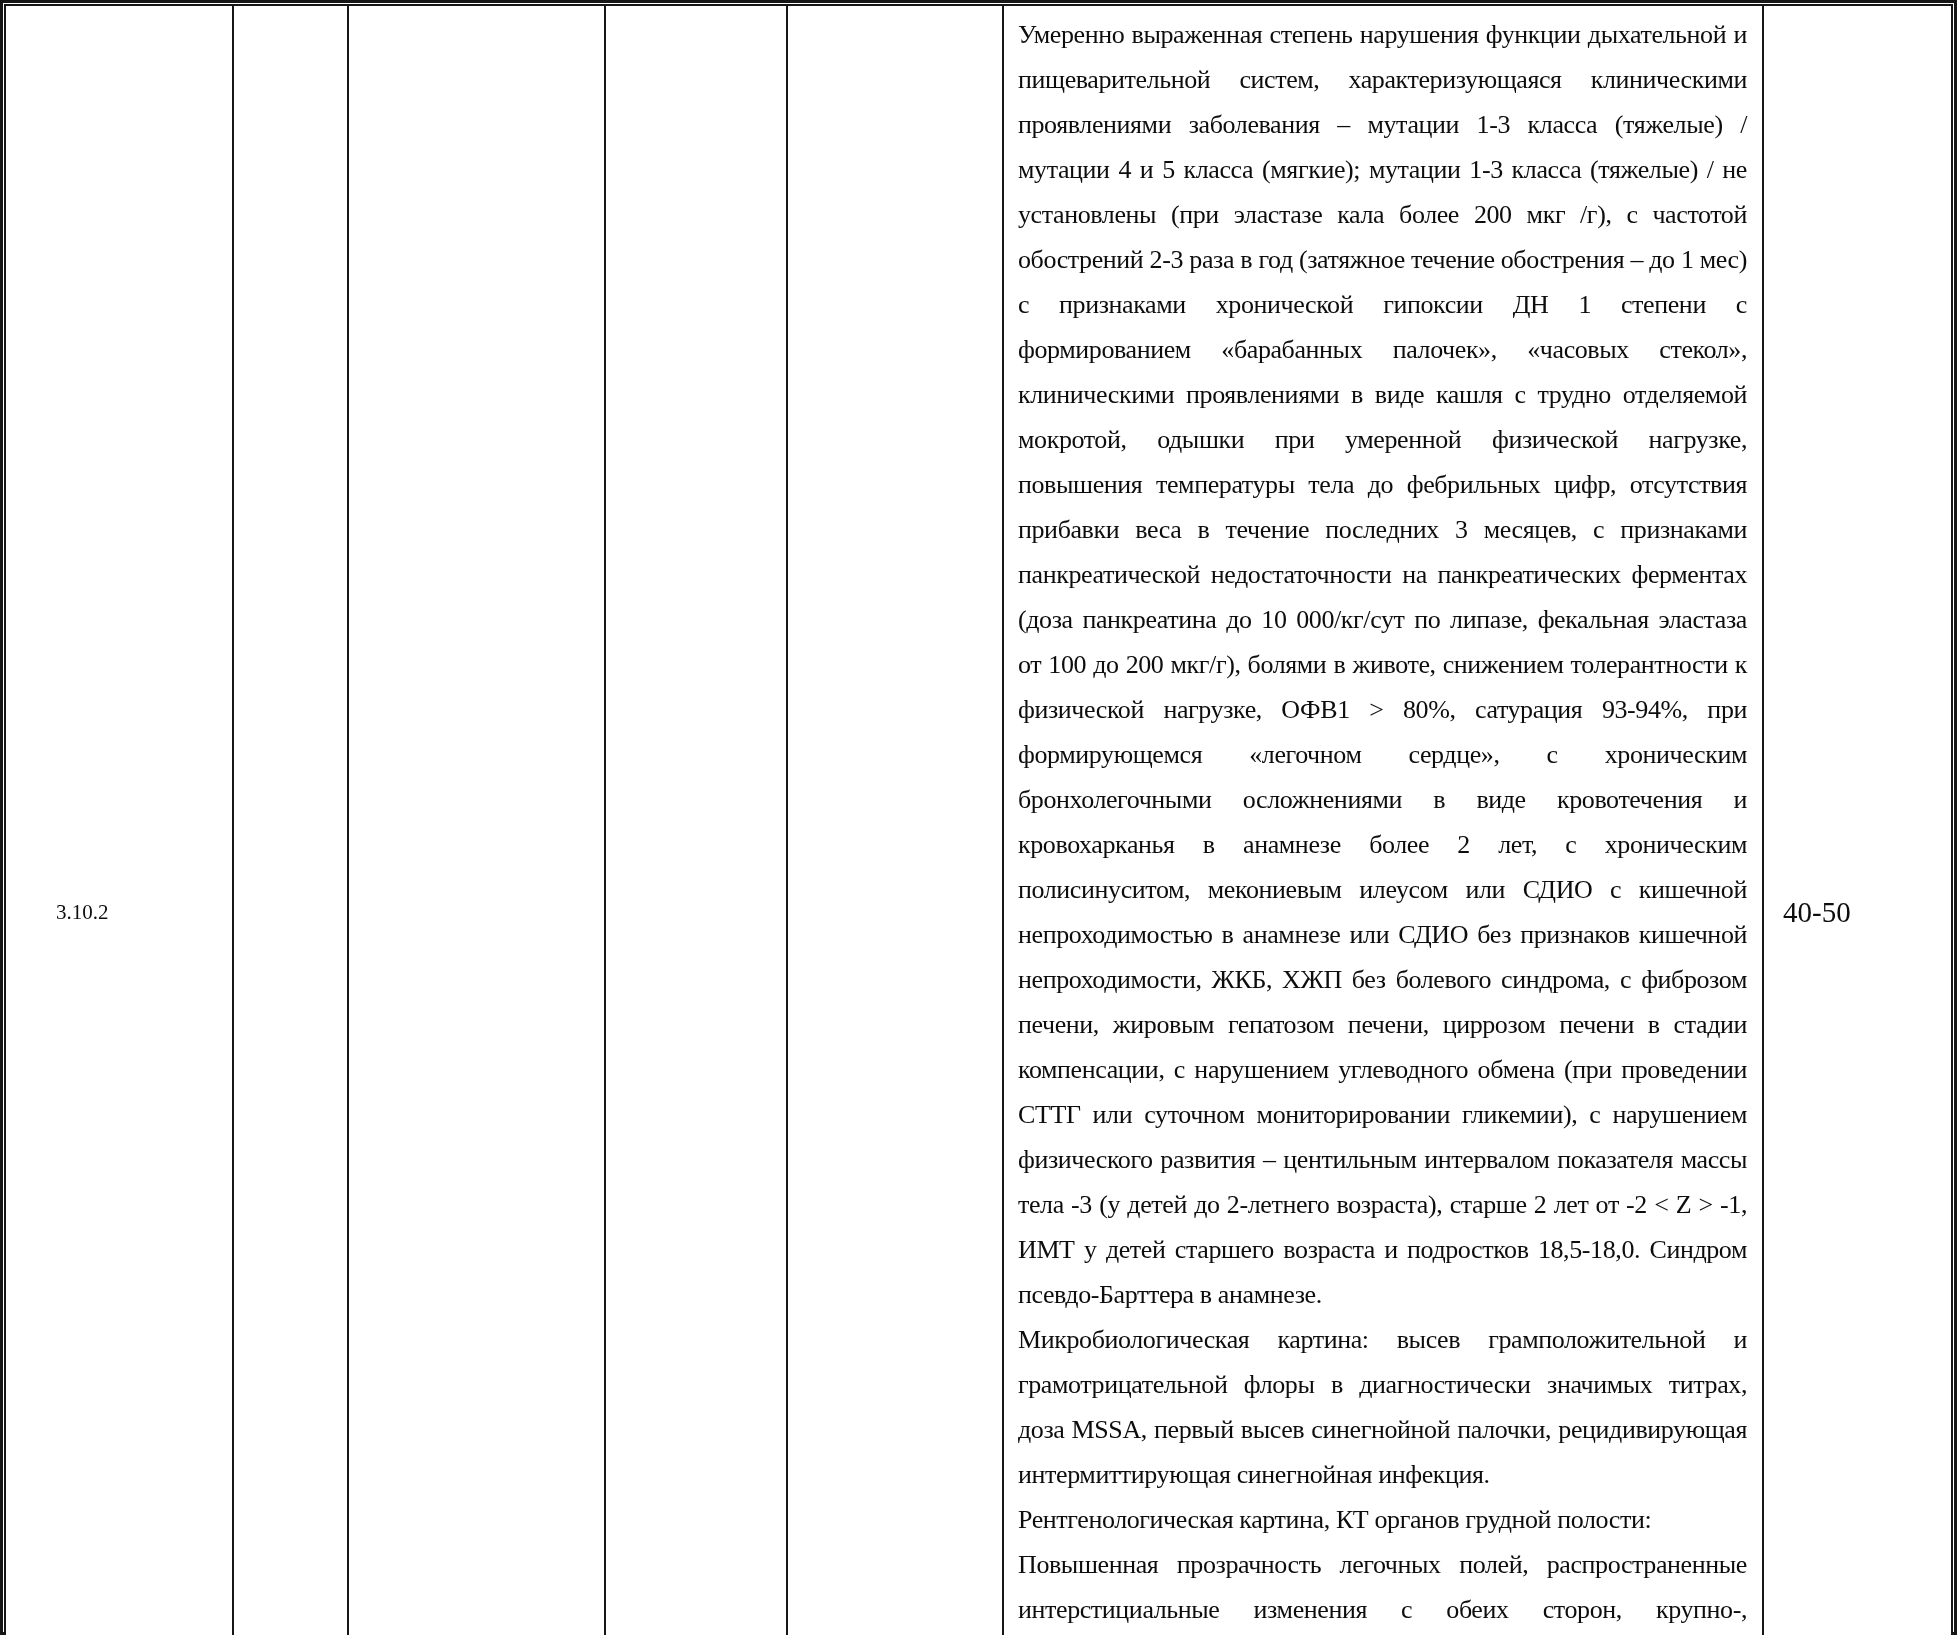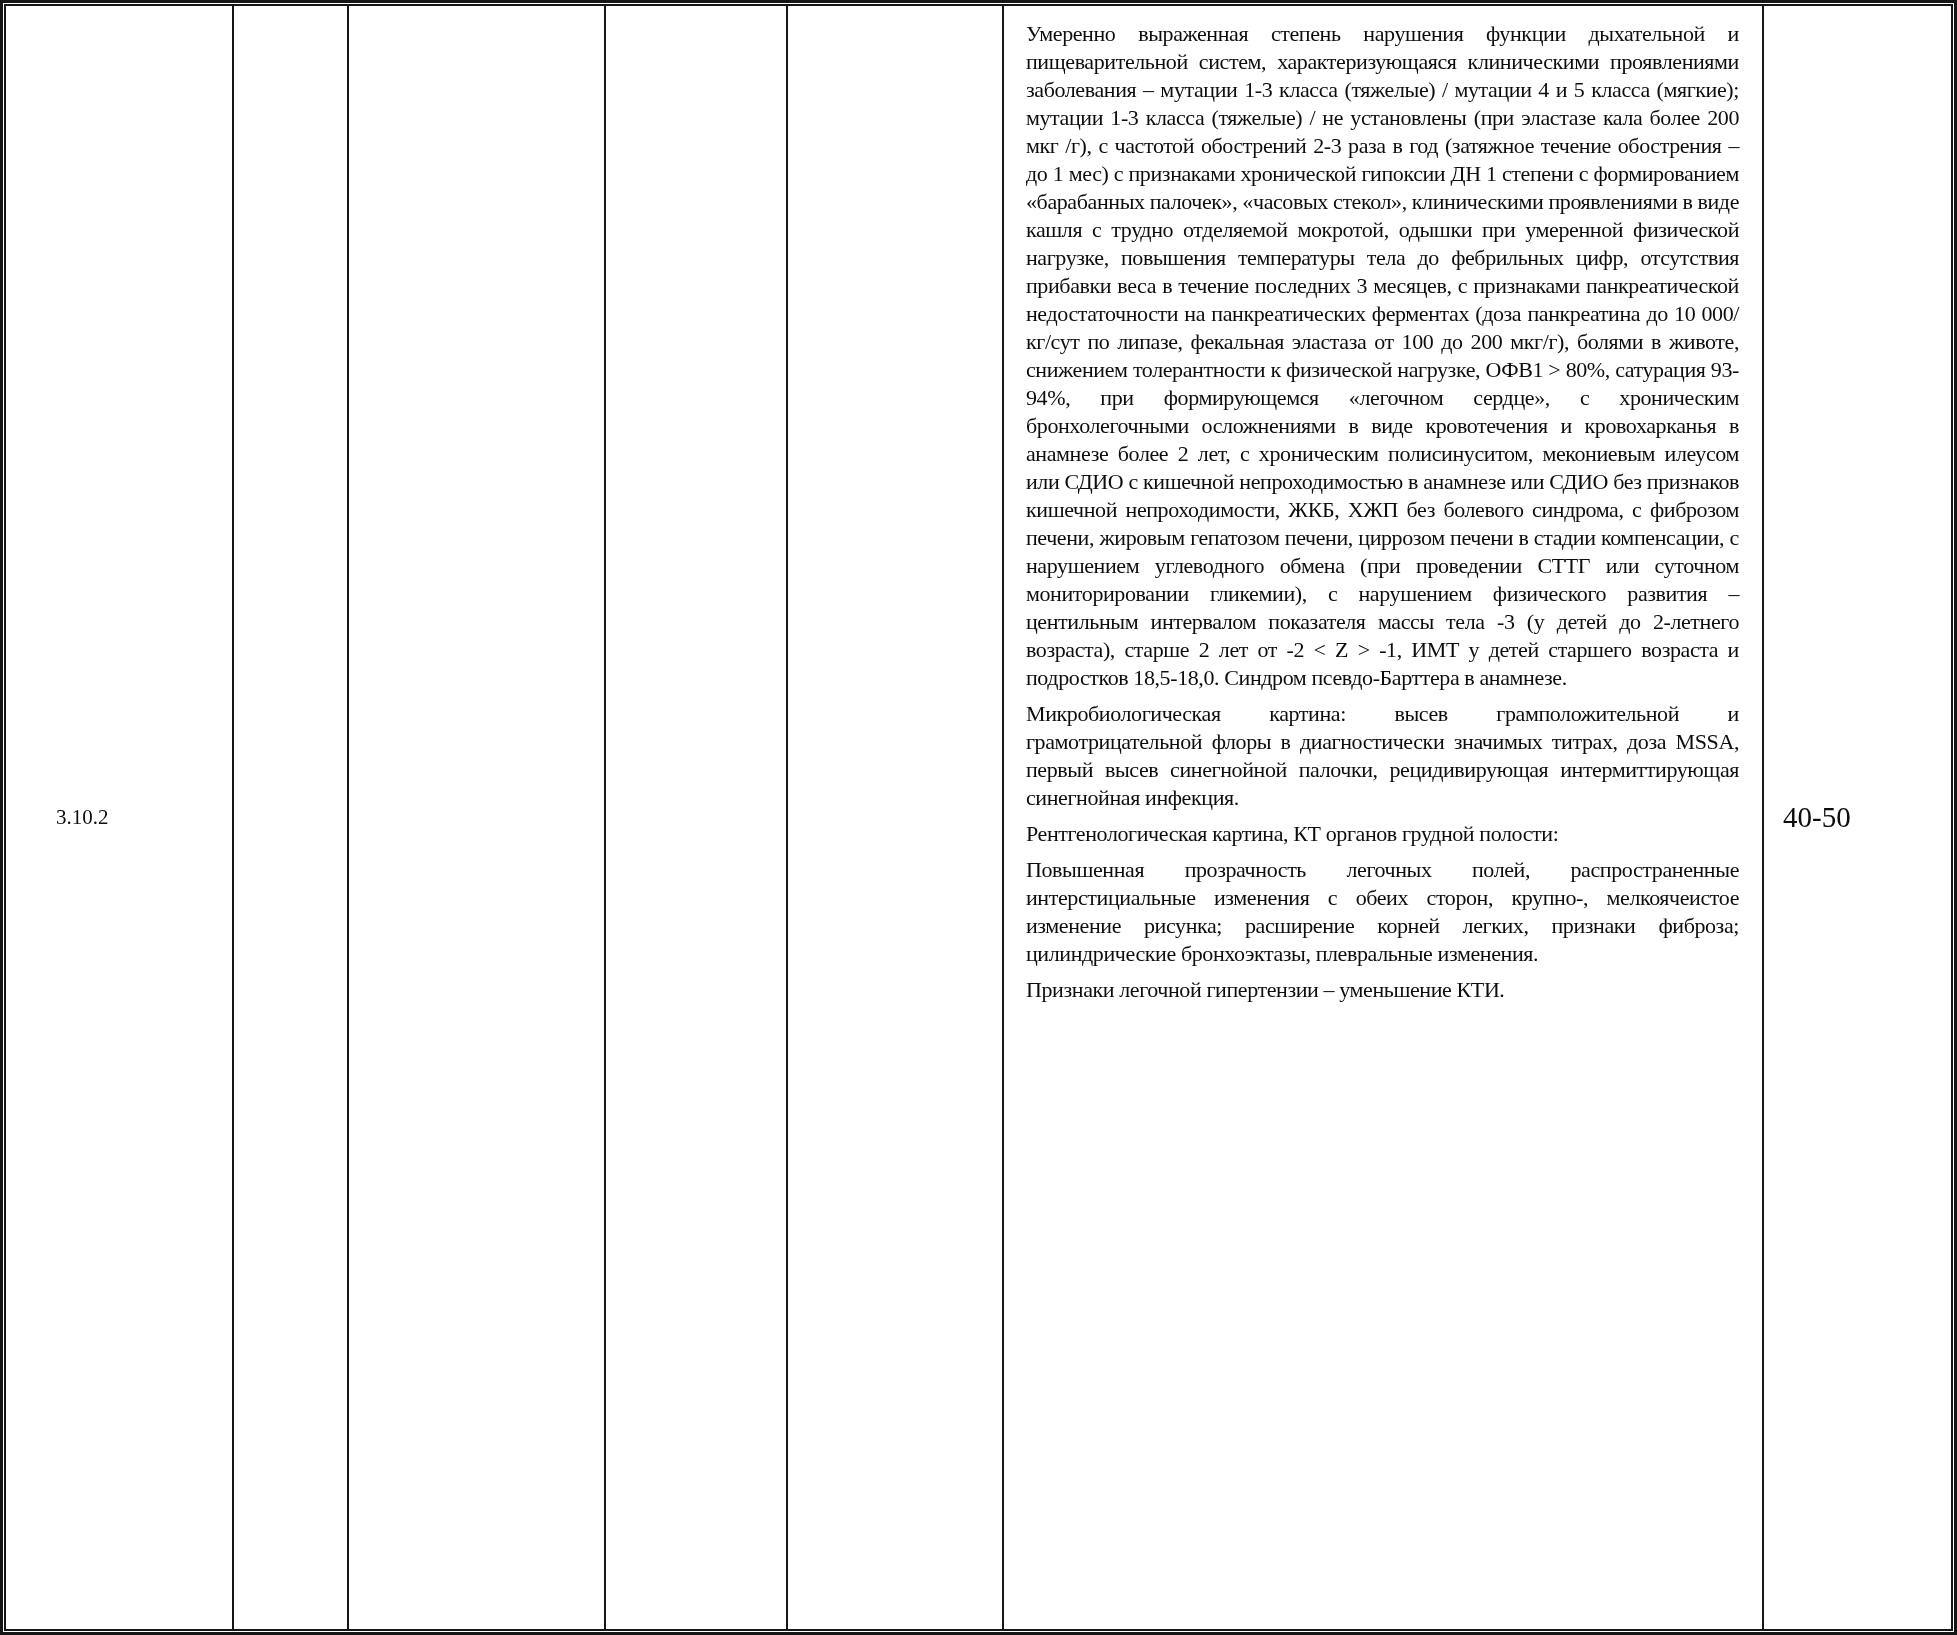--- a/index.html
+++ b/index.html
@@ -42,23 +42,23 @@
   }
   td.empty-cell {
     vertical-align: middle;
   }
   td.description-cell {
     vertical-align: top;
     padding: 6px 15px 6px 14px;
     overflow: hidden;
   }
   td.description-cell p {
-    margin: 8px;
-    font-size: 22px;
-    line-height: 28px;
+    margin: 0;
+    font-size: 26px;
+    line-height: 45px;
     letter-spacing: -0.4px;
     text-align: justify;
     text-justify: inter-word;
   }
   td.range-cell {
     vertical-align: middle;
     text-align: left;
     padding-left: 19px;
     font-size: 29px;
   }

